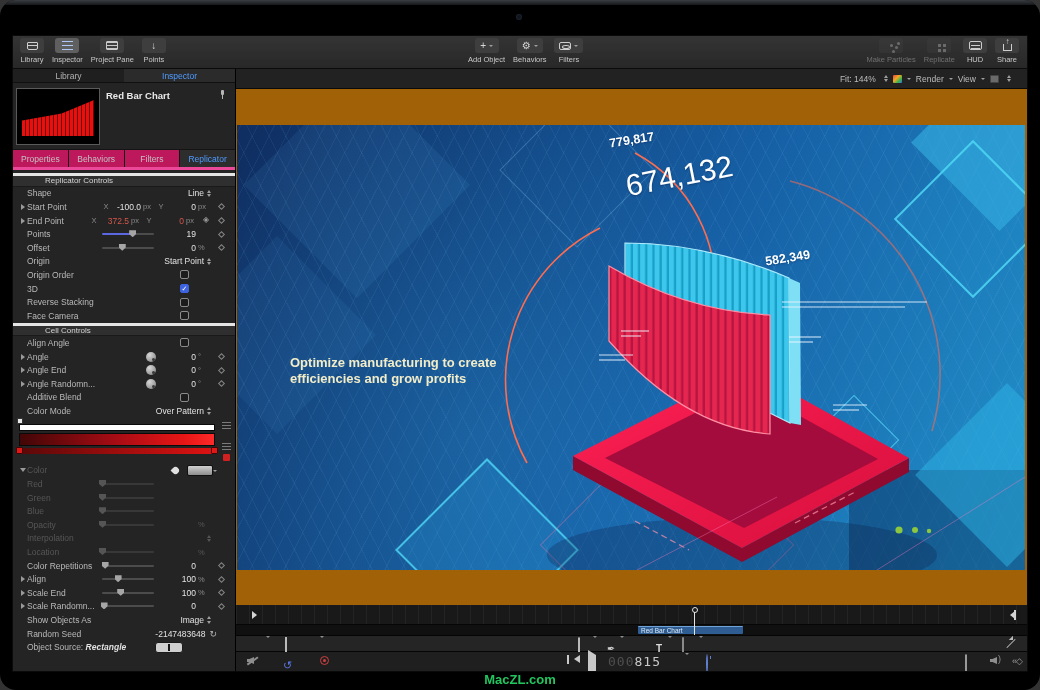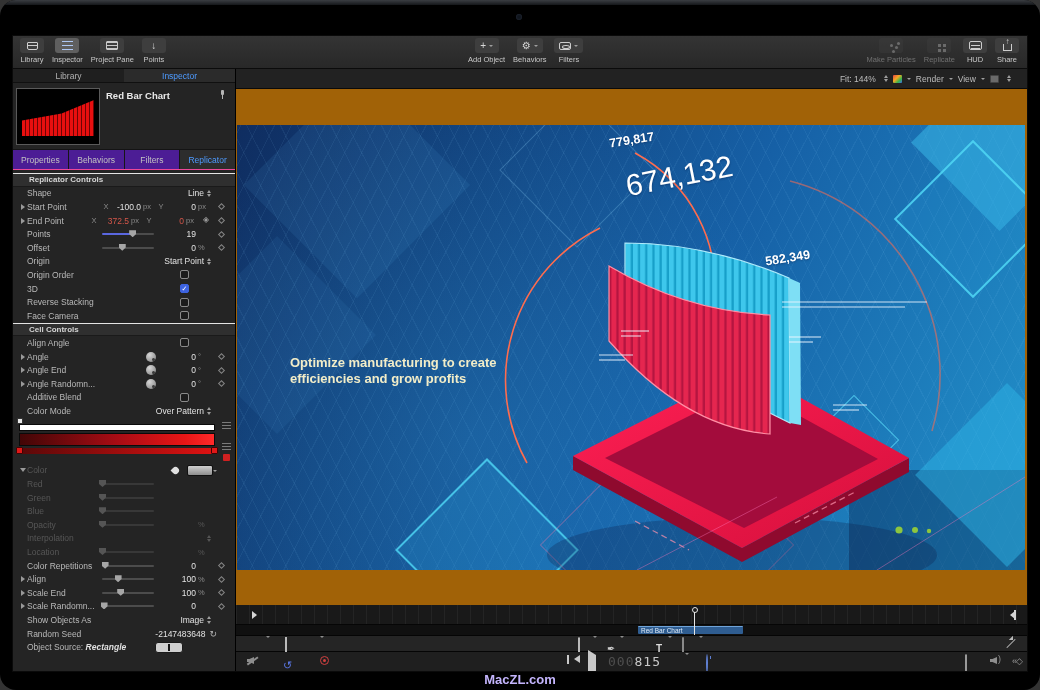--- a/index.html
+++ b/index.html
@@ -1,20 +1,20 @@
 <!DOCTYPE html>
 <html><head>
 <meta charset="utf-8">
 <style>
   *{margin:0;padding:0;box-sizing:border-box}
   html,body{background:#333;font-family:"Liberation Sans",sans-serif;-webkit-font-smoothing:antialiased}
   .stage{position:relative;width:1040px;height:690px;background:#000;border-radius:16px;overflow:hidden}
   .lid-edge{position:absolute;left:0;top:0;width:100%;height:5px;background:linear-gradient(#3a3d42,#15171a);border-radius:16px 16px 0 0}
   .camera{position:absolute;left:516px;top:14px;width:6px;height:6px;border-radius:50%;background:#10151d;box-shadow:inset 0 0 2px #2c3442}
-  .watermark{position:absolute;left:0;top:672px;width:100%;text-align:center;color:#c4b5fd;font-size:13px;font-weight:bold}
+  .watermark{position:absolute;left:0;top:672px;width:100%;text-align:center;color:#22c55e;font-size:13px;font-weight:bold}
   .screen{position:absolute;left:13px;top:36px;width:1014px;height:635px;background:#181818;overflow:hidden;box-shadow:0 0 0 1px #0a0a0a}
 
   
   .toolbar{position:absolute;left:0;top:0;width:100%;height:33px;background:linear-gradient(#343434,#282828);border-bottom:1px solid #0b0b0b}
   .tbgroup{position:absolute;top:2px;display:flex;align-items:flex-start;gap:8px}
   .tbbtn{display:flex;flex-direction:column;align-items:center;cursor:default}
   .tbbtn .pill{height:15px;min-width:24px;padding:0 5px;border-radius:3px;background:#3e3e3e;display:flex;align-items:center;justify-content:center;gap:3px}
   .tbbtn.active .pill{background:#5f5f5f}
   .tbbtn.disabled{opacity:.42}
   .tbbtn .lbl{font-size:7.5px;color:#c9c9c9;margin-top:2px;white-space:nowrap}
@@ -37,26 +37,26 @@
   .ptabs{display:flex;height:14px;background:#1f1f1f;border-bottom:1px solid #101010}
   .ptab{flex:1;font-size:8.5px;color:#b2b2b2;display:flex;align-items:center;justify-content:center}
   .ptab.active{color:#4e9bff;background:#2b2b2b}
   .ihead{position:relative;height:67px;border-bottom:1px solid #141414}
   .thumb{position:absolute;left:3px;top:5px;width:84px;height:57px;background:#000;border:1px solid #5a5a5a}
   .thumb .bars{position:absolute;left:5px;right:5px;top:6px;bottom:8px;background:repeating-linear-gradient(90deg,#e80f0f 0 3px,#6e0404 3px 4px);clip-path:polygon(0 62%,55% 45%,100% 12%,100% 100%,0 100%)}
   .ititle{position:absolute;left:93px;top:7px;font-size:9.5px;font-weight:bold;color:#e8e8e8}
   .pin{position:absolute;right:9px;top:7px;width:7px;height:10px}
   .pin::before{content:"";position:absolute;left:2px;top:0;width:3px;height:5px;background:#b5b5b5;border-radius:1px}
   .pin::after{content:"";position:absolute;left:3px;top:5px;width:1px;height:4px;background:#b5b5b5}
-  .itabs{display:flex;height:20px;background:#4c1d95;border-bottom:1px solid #ec4899}
+  .itabs{display:flex;height:20px;background:#be185d;border-bottom:3px solid #ec4899}
   .itab{flex:1;font-size:8.5px;color:#c2c2c2;display:flex;align-items:center;justify-content:center;border-right:1px solid #161616}
   .itab:last-child{border-right:none}
   .itab.active{color:#4e9bff;background:#2d2d2d}
   .controls{position:absolute;left:0;top:101px;right:0;bottom:0;padding-top:3px;overflow:hidden}
-  .sec{height:13.6px;display:flex;align-items:center;padding-left:16px;background:#2f2f2f;border-top:1px solid #e5e5e5;border-bottom:1px solid #1a1a1a;font-size:8px;font-weight:bold;color:#d4d4d4}
+  .sec{height:13.6px;display:flex;align-items:center;padding-left:32px;background:#2f2f2f;border-top:3px solid #e5e5e5;border-bottom:1px solid #1a1a1a;font-size:8px;font-weight:normal;color:#d4d4d4}
   .row{height:13.6px;display:flex;align-items:center;padding:0 4px 0 6px;font-size:8.5px;color:#b9b9b9}
   .row .disc{width:8px;flex:none;display:flex;justify-content:center}
   .disc i{display:block;width:0;height:0;border:3px solid transparent}
   .disc i.r{border-left:4px solid #9a9a9a;margin-left:2px}
   .disc i.d{border-top:4px solid #9a9a9a;margin-top:2px}
   .rlabel{white-space:nowrap;overflow:hidden}
   .rlabel b{font-style:italic;color:#e0e0e0}
   .rfill{flex:1}
   .rval{width:34px;text-align:right;color:#e2e2e2;flex:none}
   .runit{width:15px;padding-left:2px;color:#8a8a8a;font-size:7.5px;flex:none}

